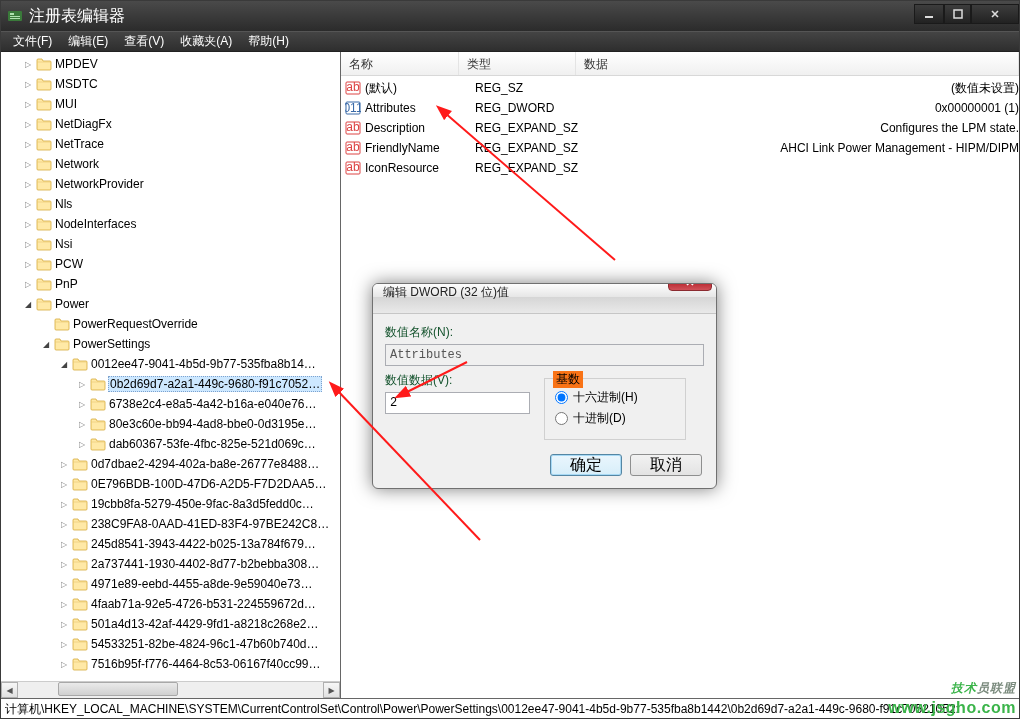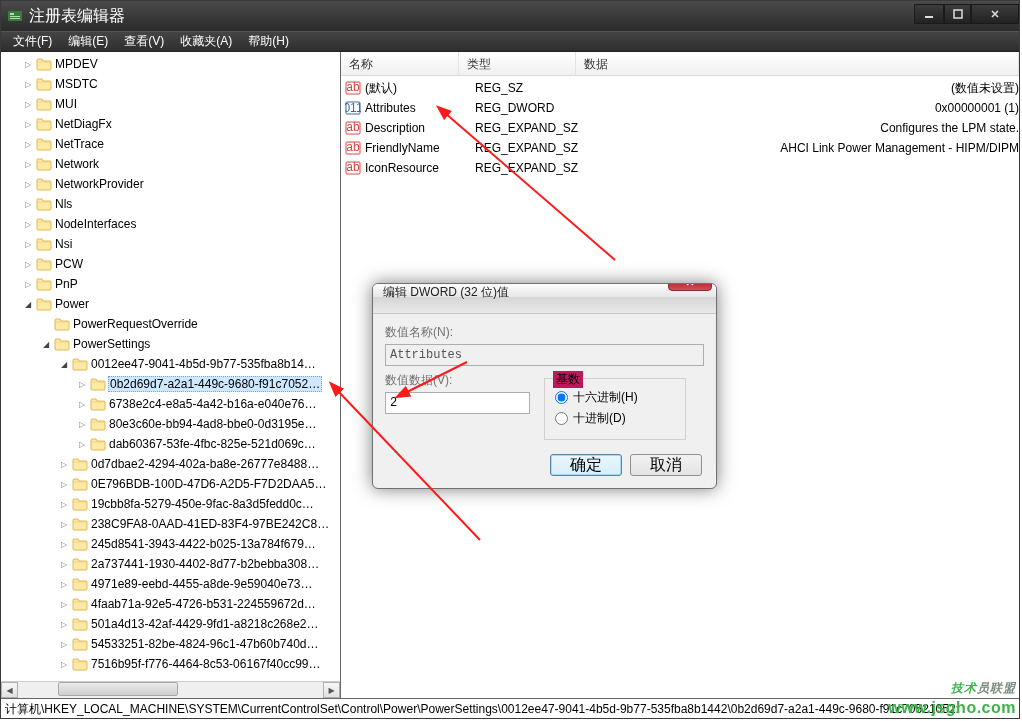--- a/index.html
+++ b/index.html
@@ -52,27 +52,27 @@
 .hsb-btn { width:17px; height:16px; background:linear-gradient(to bottom,#f7f7f7,#e1e1e1); border:1px solid #b0b0b0; display:flex; align-items:center; justify-content:center; font-size:8px; color:#555;}
 .hsb-track { flex:1; height:16px; background:#efefef; position:relative;}
 .hsb-thumb { position:absolute; left:40px; top:0; height:14px; width:120px; background:linear-gradient(to bottom,#eaeaea,#d0d0d0); border:1px solid #a8a8a8; border-radius:2px;}
 .dialog { position: absolute; left: 372px; top: 283px; width: 345px; background: #f0f0f0; border: 1px solid #707070; box-shadow: 0 0 18px rgba(0,0,0,0.5); border-radius: 6px; overflow:hidden;}
 .dialog-titlebar { height: 30px; background: linear-gradient(to bottom, #fdfdfd 0%, #e6e6e6 45%, #d6d6d6 46%, #e9e9e9 100%); display: flex; align-items: flex-start; padding: 0 4px 0 10px; border-bottom: 1px solid #c6c6c6; }
 .dialog-title { flex: 1; font-size: 12px; color: #222; }
 .dialog-close { width: 44px; height: 18px; border-radius: 0 0 4px 4px; background: linear-gradient(to bottom, #e07f84 0%, #c8373f 49%, #b7242c 50%, #d05159 100%); border: 1px solid #8b2a2f; margin-top:-11px; display:flex; align-items:center; justify-content:center; }
 .dialog-close svg { width:10px; height:10px; }
 .dialog-body { padding: 10px 12px 12px 12px; }
 .field-row { margin-bottom: 6px; }
-.field-label { font-size: 12px; color: #737373; margin-bottom: 3px; display: block; }
+.field-label { font-size: 12px; color: #14532d; margin-bottom: 3px; display: block; }
 .text-input { width: 100%; height: 22px; border: 1px solid #abadb3; background: #fff; padding: 2px 4px; font-size: 12px; font-family: "Courier New", monospace; }
 .text-input[readonly]{ background:#f0f0f0; color:#555;}
 .dialog-cols { display:flex; gap: 14px; }
 .dialog-cols .left-col { flex: 0 0 145px; }
 .groupbox { border: 1px solid #d0d0d0; padding: 6px 10px 8px 10px; position: relative; margin-top: 6px; width: 142px;}
-.groupbox-title { position: absolute; top: -8px; left: 8px; background: #be185d; padding: 0 3px; font-size: 12px; }
+.groupbox-title { position: absolute; top: -8px; left: 8px; background: #f97316; padding: 0 3px; font-size: 12px; }
 .radio-row { display: flex; align-items: center; margin: 4px 0; font-size: 12px; }
 .radio-row input { margin-right: 5px; }
 .dialog-buttons { display: flex; justify-content: flex-end; gap: 8px; margin-top: 14px; padding-right: 2px;}
 .dlg-btn { width: 72px; height: 22px; background: linear-gradient(to bottom, #f2f2f2, #e3e3e3); border: 1px solid #8e8f8f; border-radius: 3px; font-size: 16px; }
 .dlg-btn.default { border: 1px solid #5586a3; box-shadow: 0 0 0 1px #a7d9f5 inset; background: linear-gradient(to bottom, #eaf6fd, #d7eef9);}
 
 
 .arrow-svg { position: absolute; pointer-events: none; }
 
 

